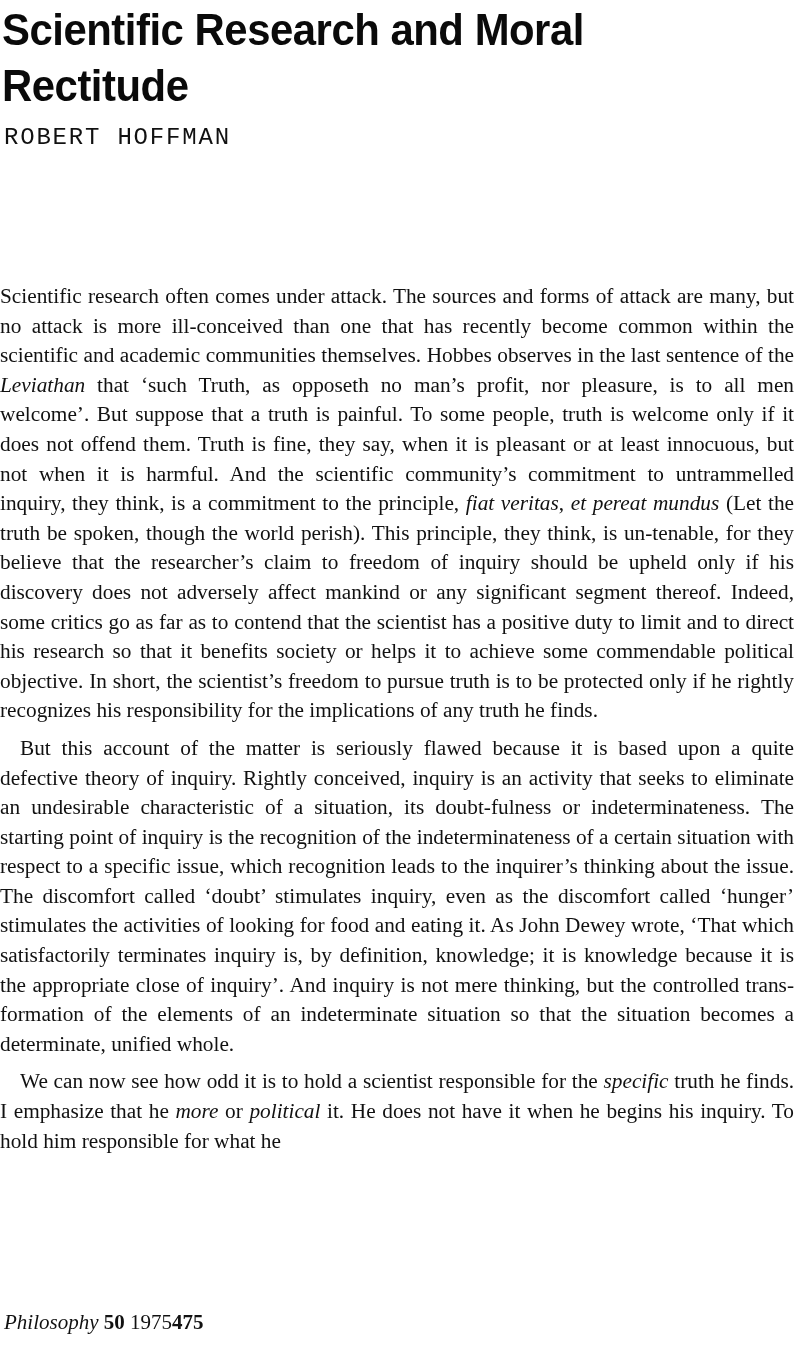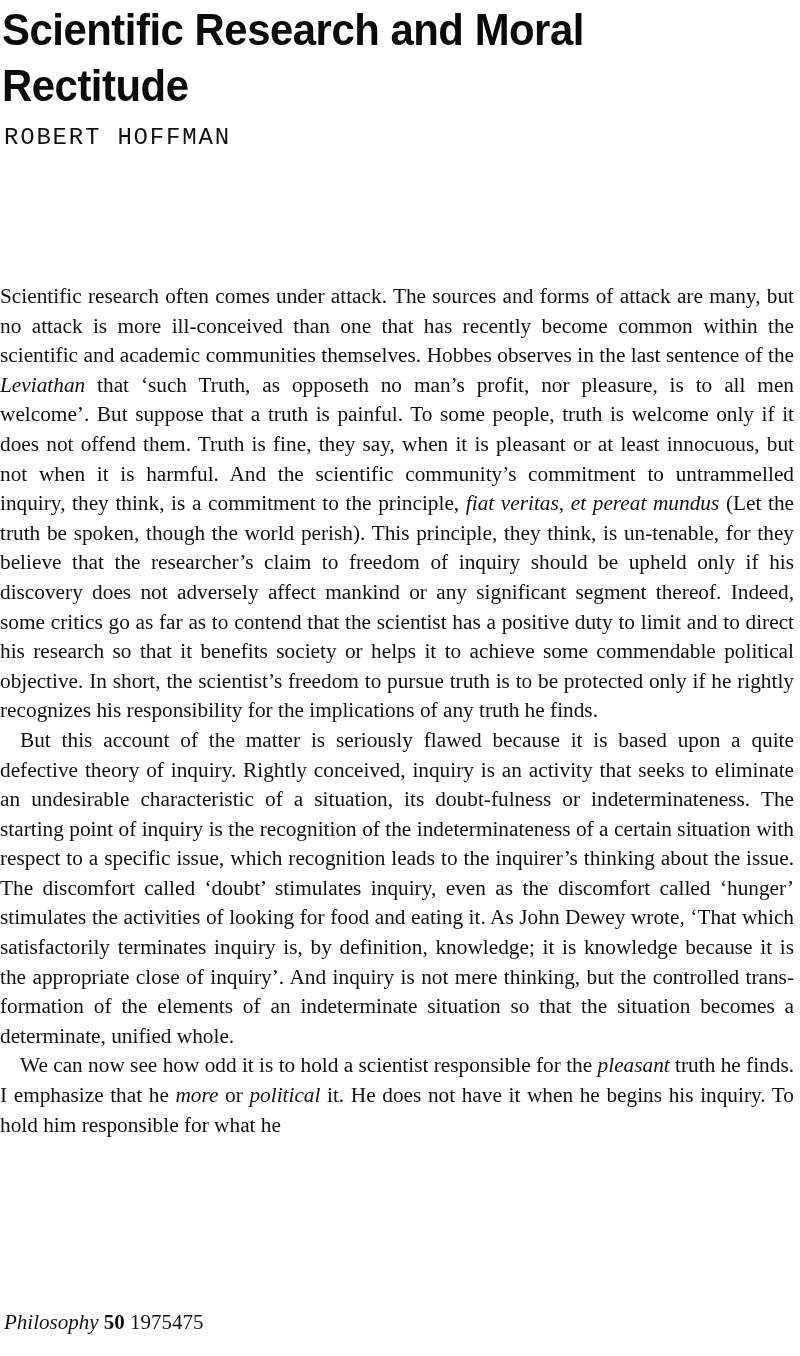--- a/index.html
+++ b/index.html
@@ -14,44 +14,44 @@
     position: absolute; left: 4px; top: 124px;
     font-family: Liberation Mono, monospace; font-size: 24px; letter-spacing: 1.8px; color: #111;
   }
   .body-text {
     position: absolute; left: 0; top: 282px; width: 794px;
     font-family: "Liberation Serif", serif; font-size: 21.3px; line-height: 29.6px;
     text-align: justify; color: #111;
   }
   .body-text p { margin: 0; }
   .body-text p.indent { text-indent: 20px; }
-  .body-text p + p { margin-top: 0; }
+  .body-text p + p { margin-top: 8px; }
   em { font-style: italic; }
   .footer {
     position: absolute; left: 4px; right: 4px; top: 1310px;
     font-family: "Liberation Serif", serif; font-size: 21px; color: #111;
     display: flex; justify-content: flex-start;
   }
   .footer .vol { font-weight: bold; }
-  .footer .pg { font-weight: normal; }
+  .footer .pg { font-weight: bold; }
 </style>
 </head>
 <body>
 
 <div class="title">
   <div>Scientific Research and Moral</div>
   <div>Rectitude</div>
 </div>
 
 <div class="author">ROBERT HOFFMAN</div>
 
 <div class="body-text">
   <p><span>Scientific research often comes under attack. The sources and forms of attack are many, but no attack is more ill-conceived than one that has recently become common within the scientific and academic communities themselves. Hobbes observes in the last sentence of the </span><em>Leviathan</em><span> that ‘such Truth, as opposeth no man’s profit, nor pleasure, is to all men welcome’. But suppose that a truth is painful. To some people, truth is welcome only if it does not offend them. Truth is fine, they say, when it is pleasant or at least innocuous, but not when it is harmful. And the scientific community’s commitment to untrammelled inquiry, they think, is a commitment to the principle, </span><em>fiat veritas</em><span>, </span><em>et pereat mundus</em><span> (Let the truth be spoken, though the world perish). This principle, they think, is un-tenable, for they believe that the researcher’s claim to freedom of inquiry should be upheld only if his discovery does not adversely affect mankind or any significant segment thereof. Indeed, some critics go as far as to contend that the scientist has a positive duty to limit and to direct his research so that it benefits society or helps it to achieve some commendable political objective. In short, the scientist’s freedom to pursue truth is to be protected only if he rightly recognizes his responsibility for the implications of any truth he finds.</span></p>
   <p class="indent"><span>But this account of the matter is seriously flawed because it is based upon a quite defective theory of inquiry. Rightly conceived, inquiry is an activity that seeks to eliminate an undesirable characteristic of a situation, its doubt-fulness or indeterminateness. The starting point of inquiry is the recognition of the indeterminateness of a certain situation with respect to a specific issue, which recognition leads to the inquirer’s thinking about the issue. The discomfort called ‘doubt’ stimulates inquiry, even as the discomfort called ‘hunger’ stimulates the activities of looking for food and eating it. As John Dewey wrote, ‘That which satisfactorily terminates inquiry is, by definition, knowledge; it is knowledge because it is the appropriate close of inquiry’. And inquiry is not mere thinking, but the controlled trans-formation of the elements of an indeterminate situation so that the situation becomes a determinate, unified whole.</span></p>
-  <p class="indent"><span>We can now see how odd it is to hold a scientist responsible for the </span><em>pleasant</em><span> truth he finds. I emphasize that he </span><em>more</em><span> or </span><em>political</em><span> it. He does not have it when he begins his inquiry. To hold him responsible for what he</span></p>
+  <p class="indent"><span>We can now see how odd it is to hold a scientist responsible for the </span><em>specific</em><span> truth he finds. I emphasize that he </span><em>more</em><span> or </span><em>political</em><span> it. He does not have it when he begins his inquiry. To hold him responsible for what he</span></p>
 </div>
 
 <div class="footer">
   <span>
     <em>Philosophy</em>
     <span class="vol">50</span>
     <span>1975</span>
   </span>
   <span class="pg">475</span>
 </div>

